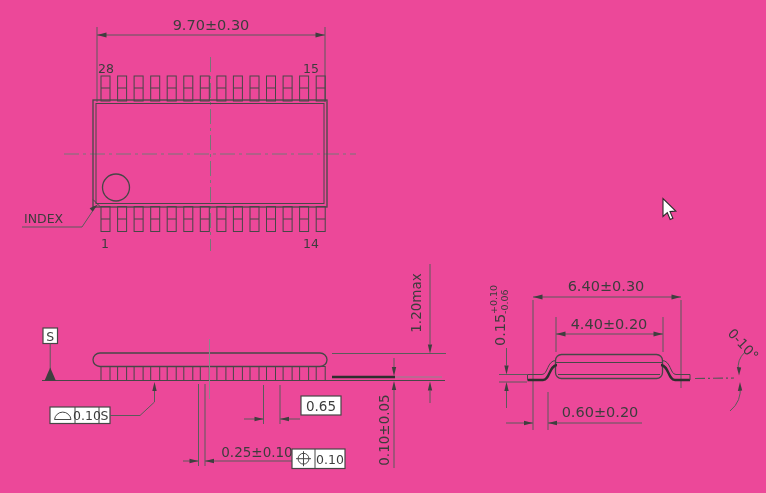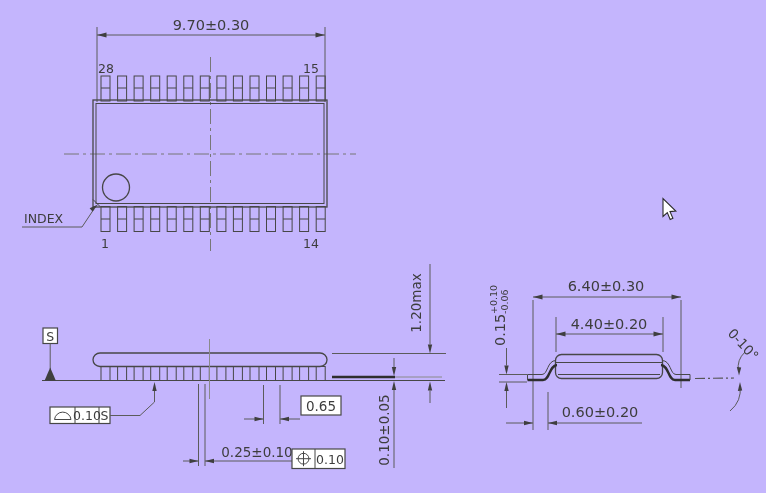--- a/index.html
+++ b/index.html
@@ -1,17 +1,17 @@
 <!DOCTYPE html>
 <html><head>
 <meta charset="utf-8">
 <style>
   html,body{margin:0;padding:0;background:#ffffff;}
   .canvas{
-    position:relative;width:766px;height:493px;background:#c4b5fd;
+    position:relative;width:766px;height:493px;background:#ec4899;
     font-family:"DejaVu Sans","Liberation Sans",sans-serif;
     overflow:hidden;
   }
   svg text{fill:#3d3d3d;}
   .obj{stroke:#474747;stroke-width:1.3;fill:none;}
   .objthin{stroke:#474747;stroke-width:1;fill:none;}
   .thick{stroke:#2e2e2e;stroke-width:2.4;fill:none;}
   .dim{stroke:#5b5b5b;stroke-width:1;fill:none;}
   .aux{stroke:#8a8a8a;stroke-width:1;fill:none;}
   .cline{stroke:#777;stroke-width:1;fill:none;stroke-dasharray:15 4 3 4;}

